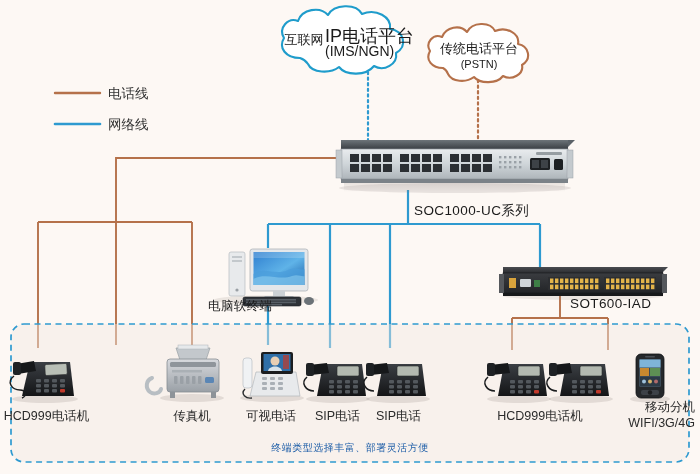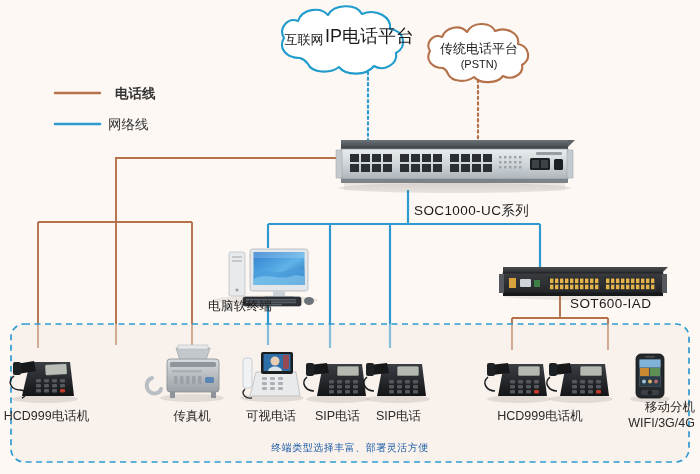--- a/index.html
+++ b/index.html
@@ -482,25 +482,26 @@
       <circle cx="656" cy="381.5" r="2" fill="#b06a6a"></circle>
       <rect x="641" y="390" width="18" height="5" rx="2" fill="#3c4147"></rect>
       <circle cx="650" cy="392.5" r="2.2" fill="#1c1e20"></circle>
       <rect x="645" y="356" width="10" height="1.6" rx=".8" fill="#4a4f55"></rect>
     </g>
 
   </svg>
 
   <div class="cloud-text" style="left:274px;top:32px;width:60px;font-size:13px;">互联网</div>
   <div class="cloud-text" style="left:325px;top:26px;width:92px;text-align:left;font-size:18px;">IP电话平台</div>
+  <div class="cloud-text" style="left:325px;top:43px;width:92px;text-align:left;font-size:14px;">(IMS/NGN)</div>
 
   <div class="cloud-text" style="left:429px;top:41px;width:100px;font-size:13px;">传统电话平台</div>
   <div class="cloud-text" style="left:429px;top:58px;width:100px;font-size:11px;">(PSTN)</div>
 
-  <div class="legend-text" style="left:115px;top:85px;font-weight:bold;">电话线</div>
+  <div class="legend-text" style="left:108px;top:85px;">电话线</div>
   <div class="legend-text" style="left:108px;top:116px;">网络线</div>
 
   <div class="node-label" style="left:414px;top:202px;">SOC1000-UC系列</div>
   <div class="node-label" style="left:570px;top:296px;">SOT600-IAD</div>
   <div class="node-label" style="left:192px;top:298px;font-size:12.5px;padding-left:16px;">电脑软终端</div>
 
   <div class="dev-label" style="left:-1px;top:408px;width:95px;">HCD999电话机</div>
   <div class="dev-label" style="left:153px;top:408px;width:78px;">传真机</div>
   <div class="dev-label" style="left:232px;top:408px;width:78px;">可视电话</div>
   <div class="dev-label" style="left:300px;top:408px;width:75px;">SIP电话</div>

